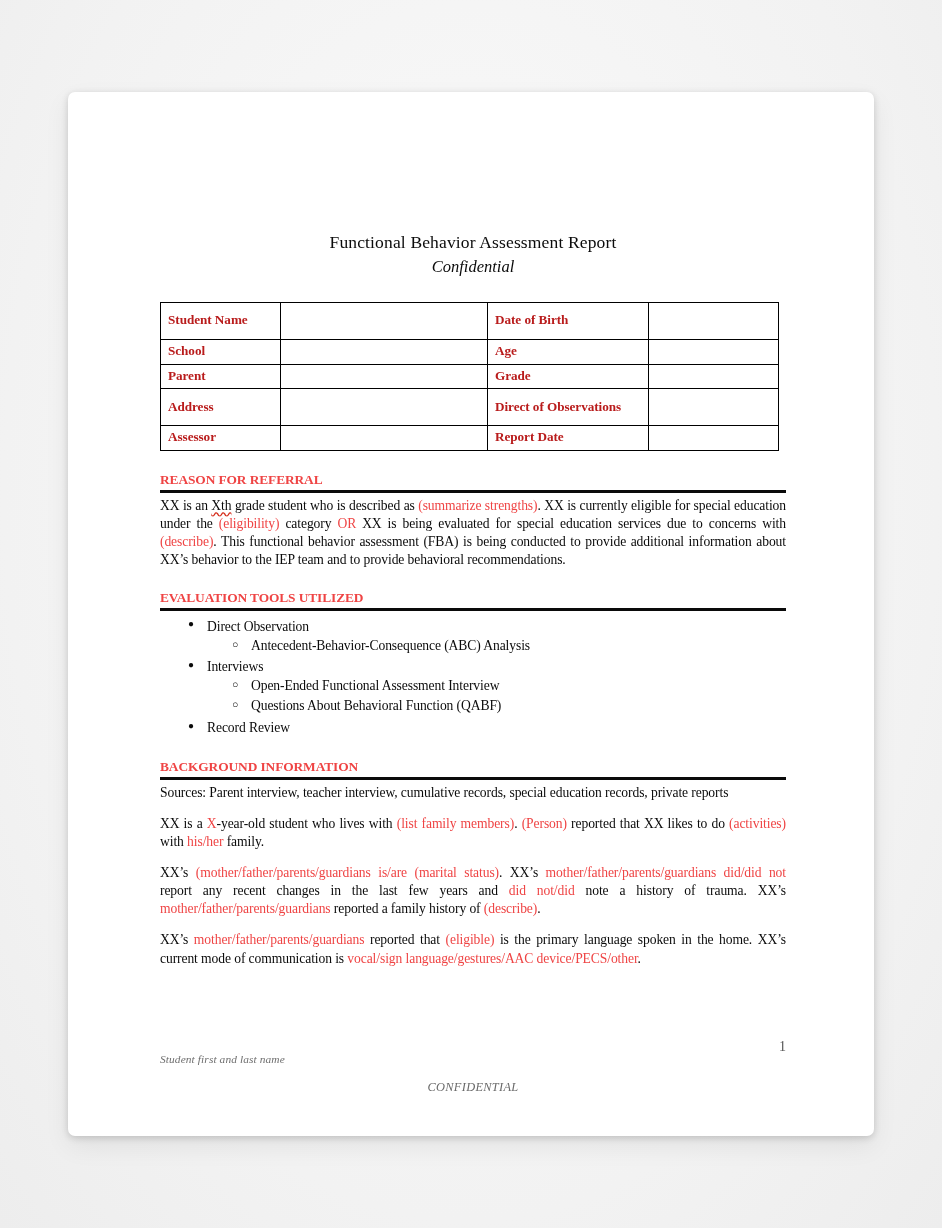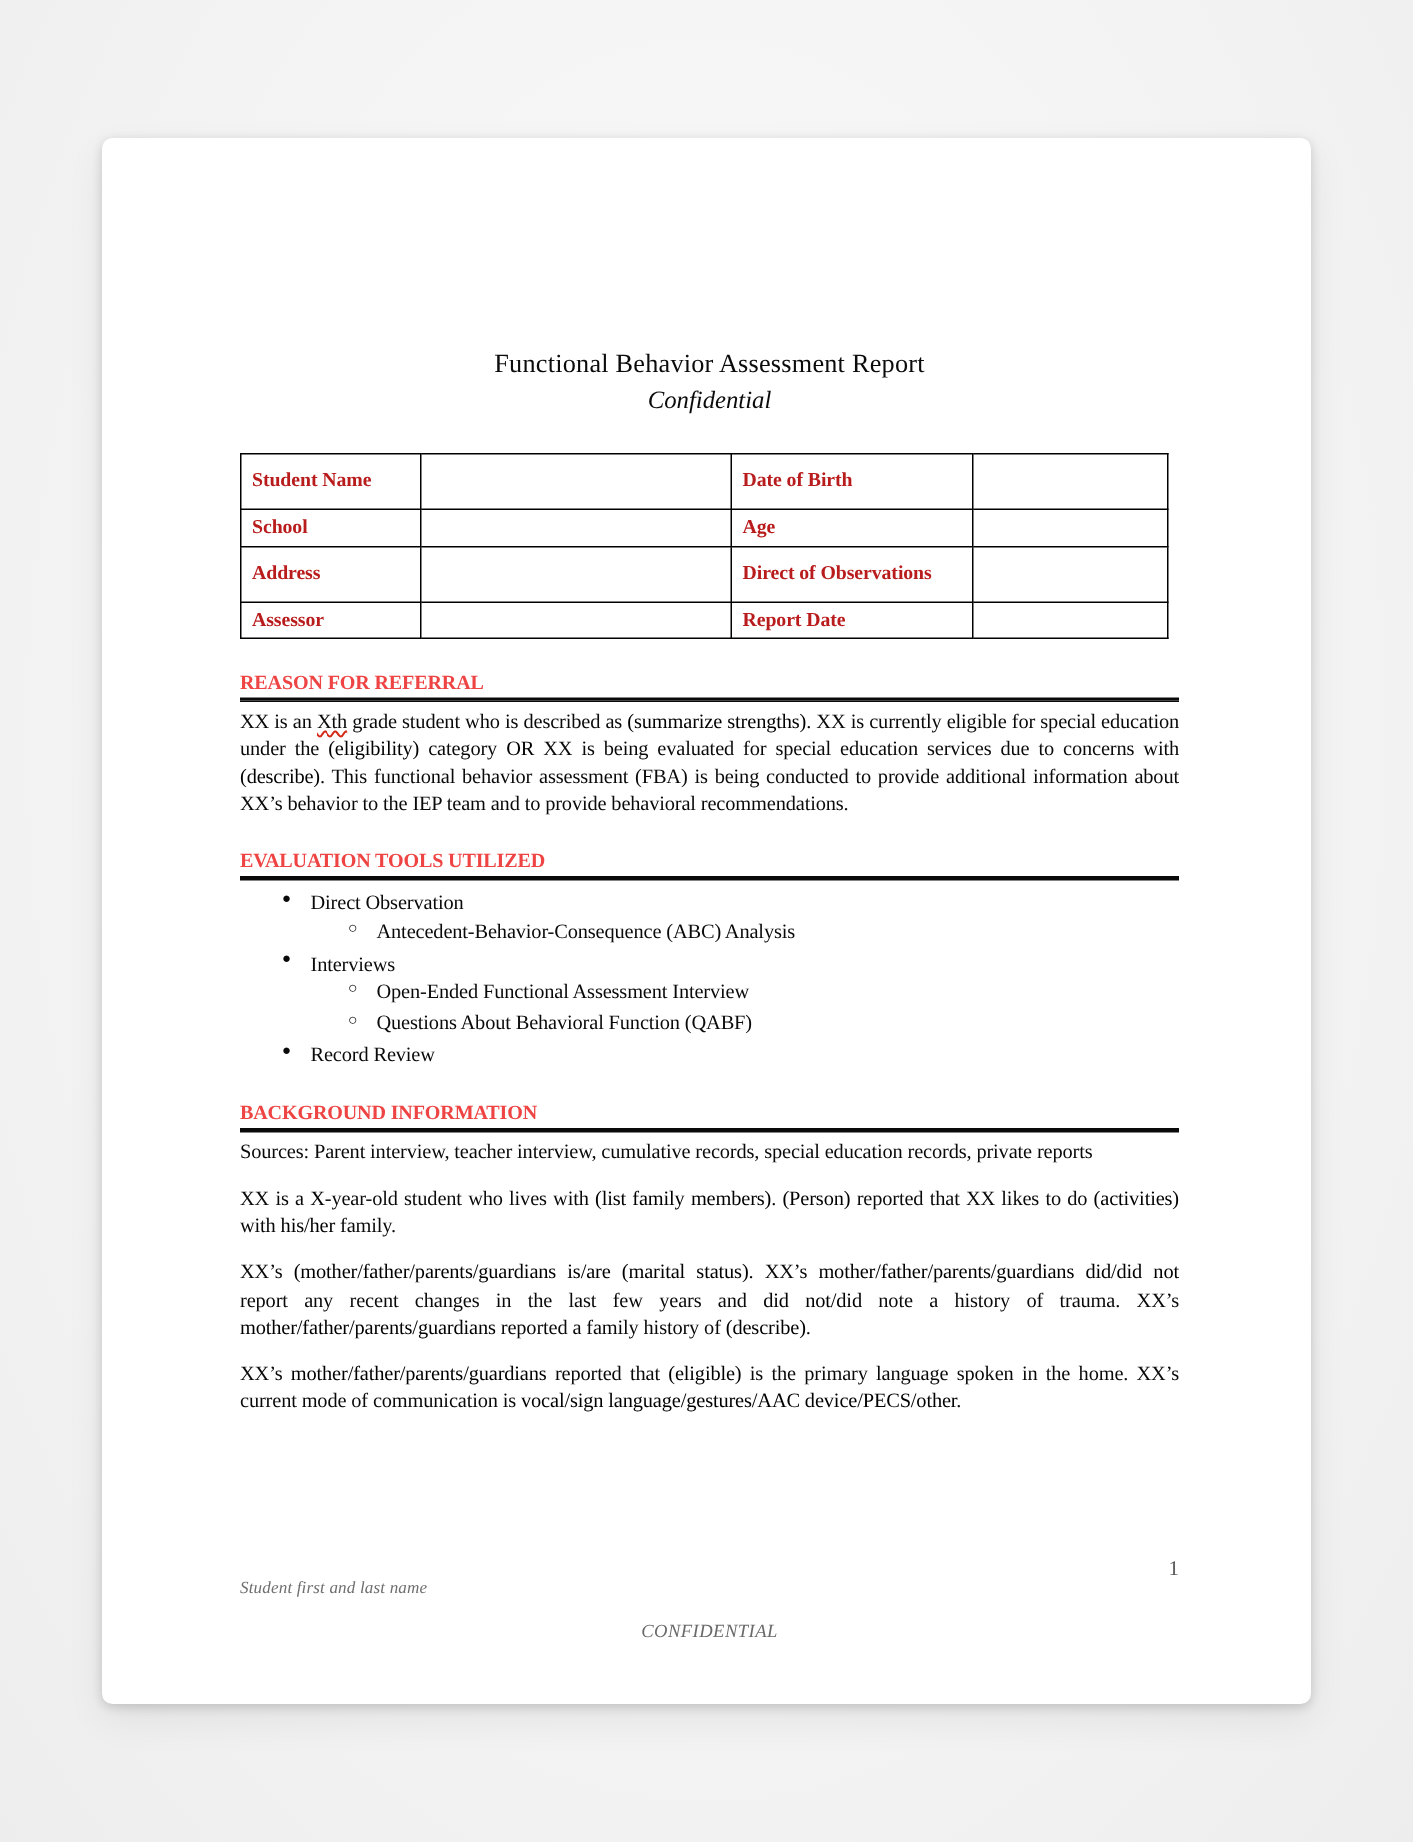--- a/index.html
+++ b/index.html
@@ -105,21 +105,21 @@
   p.body {
     margin: 0;
     font-size: 13.6px;
     line-height: 1.33;
     color: #0a0a0a;
     text-align: justify;
     text-justify: inter-word;
     letter-spacing: -0.1px;
   }
   p.body + p.body { margin-top: 13px; }
-  .ph { color: #000000; }
+  .ph { color: #ef4444; }
   .spell {
     text-decoration: underline wavy #d42a18;
     text-decoration-skip-ink: none;
     text-underline-offset: 1px;
   }
 
   
   ul.tools {
     margin: 5px 0 0 0;
     padding-left: 47px;
@@ -208,20 +208,26 @@
           <tr class="row-tall">
             <td class="lbl">Student Name</td>
             <td></td>
             <td class="lbl">Date of Birth</td>
             <td></td>
           </tr>
           <tr>
             <td class="lbl">School</td>
             <td></td>
             <td class="lbl">Age</td>
+            <td></td>
+          </tr>
+          <tr>
+            <td class="lbl">Parent</td>
+            <td></td>
+            <td class="lbl">Grade</td>
             <td></td>
           </tr>
           <tr class="row-tall">
             <td class="lbl">Address</td>
             <td></td>
             <td class="lbl">Direct of Observations</td>
             <td></td>
           </tr>
           <tr>
             <td class="lbl">Assessor</td>

